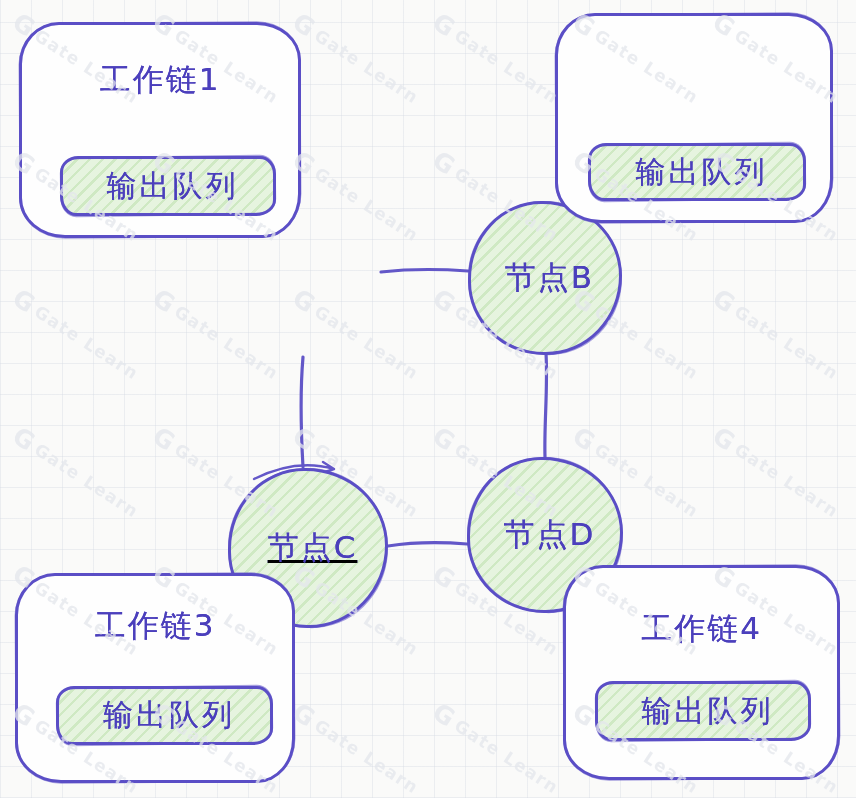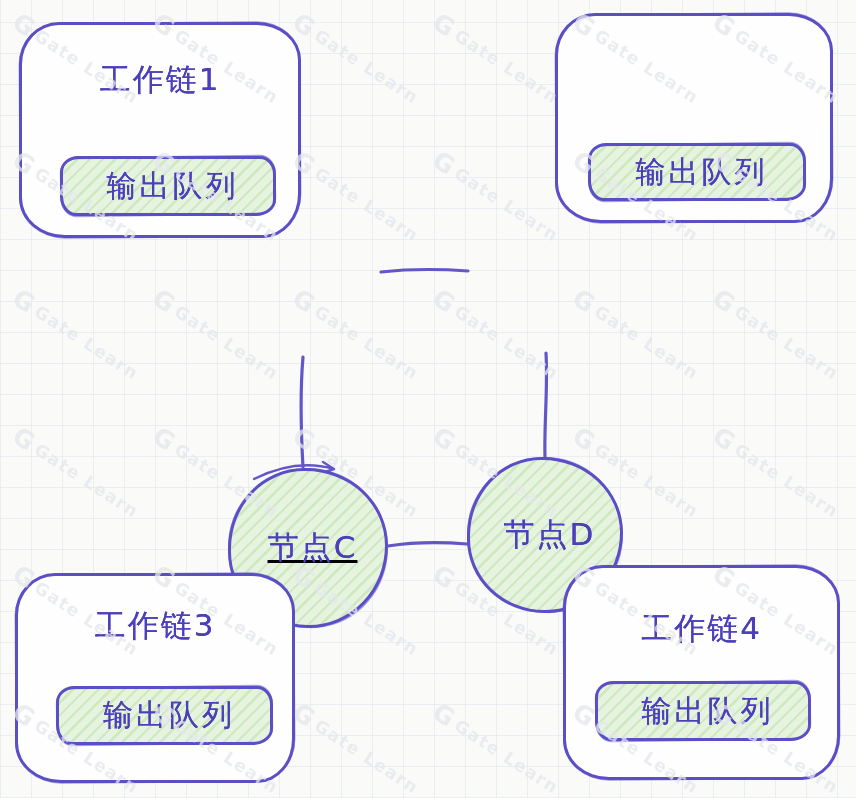--- a/index.html
+++ b/index.html
@@ -86,20 +86,23 @@
 <div class="canvas">
 
   <svg class="edges" width="856" height="798" viewBox="0 0 856 798" fill="none" stroke="#5b4fc6" stroke-width="3.2" stroke-linecap="round" opacity="0.95">
     <path d="M381 272 C408 269 440 269 468 271"></path>
     <path d="M303 357 C300 392 301 432 303 467"></path>
     <path d="M546 353 C548 388 544 424 545 457"></path>
     <path d="M388 546 C414 542 442 542 467 544"></path>
     <path d="M254 479 Q296 458 334 469 M334 469 l-11 -7 M334 469 l-12 4" stroke-width="2.4"></path>
   </svg>
 
+  <div class="sketch node" style="left:468px;top:201px;width:154px;height:154px;">
+    <span class="node-label">节点B</span>
+  </div>
   <div class="sketch node" style="left:228px;top:468px;width:160px;height:160px;text-decoration:underline;">
     <span class="node-label">节点C</span>
   </div>
   <div class="sketch node" style="left:467px;top:457px;width:156px;height:156px;">
     <span class="node-label">节点D</span>
   </div>
 
   <div class="sketch workchain" style="left:19px;top:22px;width:282px;height:216px;">
     <div class="wc-title" style="top:34px;">工作链1</div>
     <div class="sketch queue" style="left:38px;top:131px;width:216px;height:60px;">

